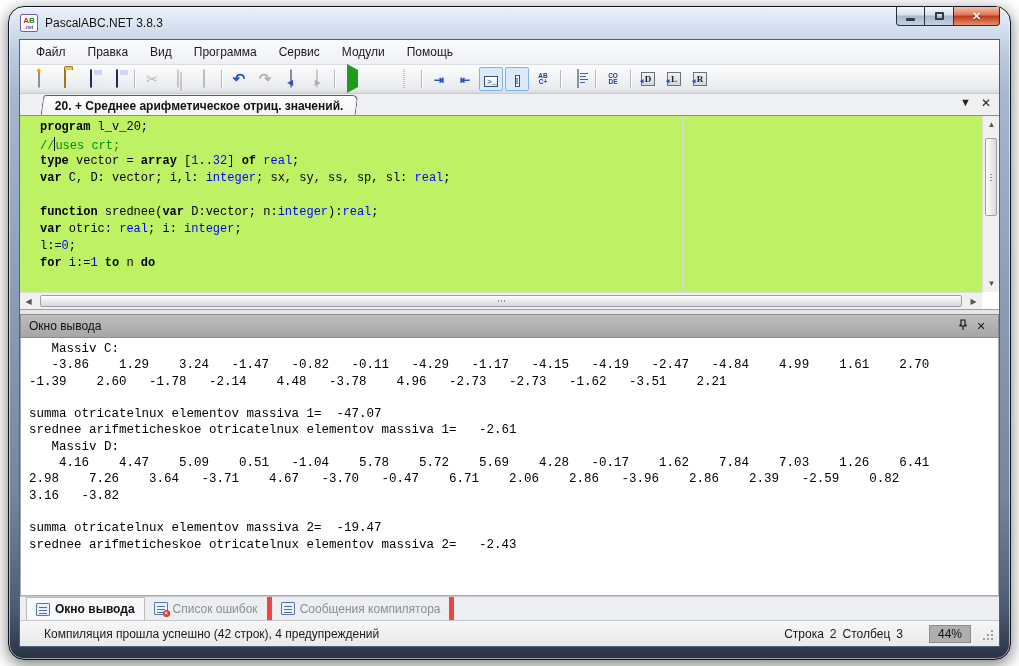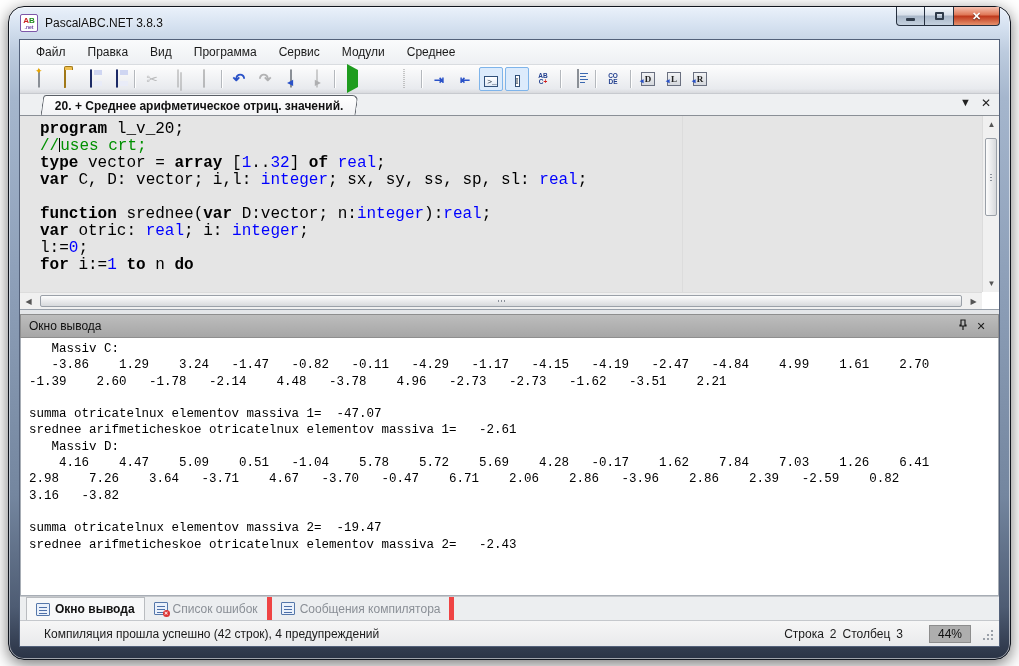--- a/index.html
+++ b/index.html
@@ -49,22 +49,22 @@
   
   .tabbar { height:22px; background:#eef0f2; border-bottom:1px solid #8a8f96; display:flex; align-items:flex-end;
     padding-left:22px; position:relative; flex:0 0 auto; }
   .etab { height:20px; background:linear-gradient(180deg,#ffffff,#f2f3f5); border:1px solid #5a5f66; border-bottom:none;
     border-radius:3px 6px 0 0; transform:skewX(-8deg); display:flex; align-items:center; padding:0 12px; }
   .etab span { transform:skewX(8deg); font-size:12px; font-weight:bold; color:#111; white-space:nowrap; }
   .tabbar-right { position:absolute; right:8px; top:2px; display:flex; gap:10px; color:#222; font-size:11px; }
 
   
   .editor-wrap { height:194px; position:relative; background:#fff; border-bottom:1px solid #98a0aa; flex:0 0 auto; }
-  .code { position:absolute; left:0; top:0; right:17px; bottom:17px; overflow:hidden; background:#e5e5e5;
-    padding:4px 0 0 20px; font-family:"Liberation Mono", monospace; font-size:16px; }
+  .code { position:absolute; left:0; top:0; right:17px; bottom:17px; overflow:hidden; background:#bef264;
+    padding:4px 0 0 20px; font-family:"Liberation Mono", monospace; font-size:12px; }
   .code-line { height:17px; white-space:pre; color:#000; }
   .kw { font-weight:bold; }
   .cm { color:#009000; }
   .typ, .num { color:#0000ff; }
   .caret { display:inline-block; width:1px; height:14px; background:#000; vertical-align:-2px; }
   .margin-line { position:absolute; left:662px; top:0; bottom:17px; width:1px; background:#dcdcdc; }
   .vscroll { position:absolute; right:0; top:0; bottom:17px; width:17px; background:#f0f0f0; border-left:1px solid #dcdcdc; }
   .hscroll { position:absolute; left:0; right:17px; bottom:0; height:17px; background:#f0f0f0; border-top:1px solid #dcdcdc; }
   .sb-arrow { position:absolute; width:17px; height:17px; display:flex; align-items:center; justify-content:center;
     color:#555; font-size:8px; }
@@ -154,21 +154,21 @@
 
   <div class="client">
 
     <div class="menubar" id="menubar">
         <div class="menu-item">Файл</div>
         <div class="menu-item">Правка</div>
         <div class="menu-item">Вид</div>
         <div class="menu-item">Программа</div>
         <div class="menu-item">Сервис</div>
         <div class="menu-item">Модули</div>
-        <div class="menu-item">Среднее</div>
+        <div class="menu-item">Помощь</div>
       </div>
 
     <div class="toolbar" id="toolbar">
         <div class="tbtn">
           <span><span class="pg"><span class="star">✦</span></span></span>
         </div>
         <div class="tbtn">
           <span><span class="folder"></span></span>
         </div>
         <div class="tbtn">

